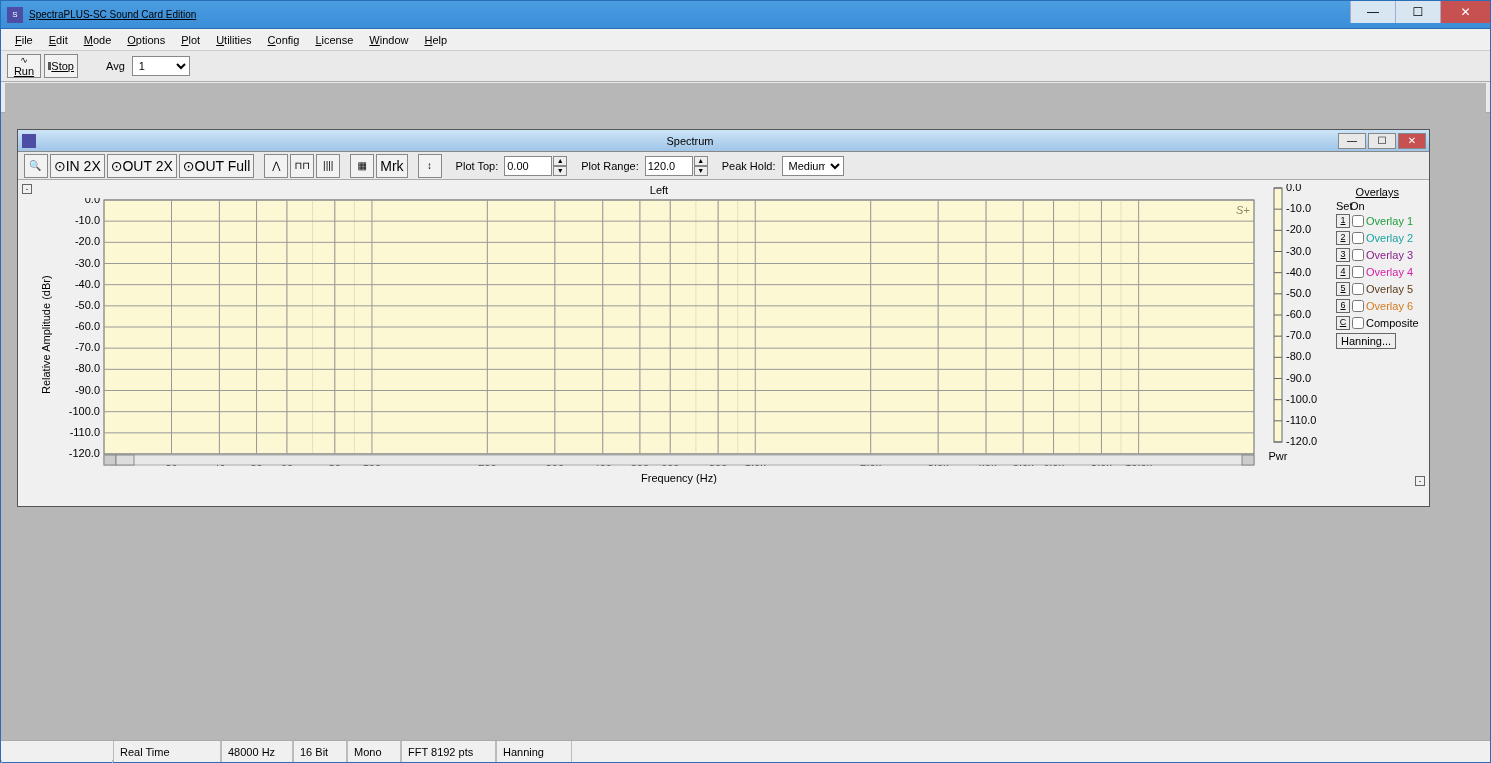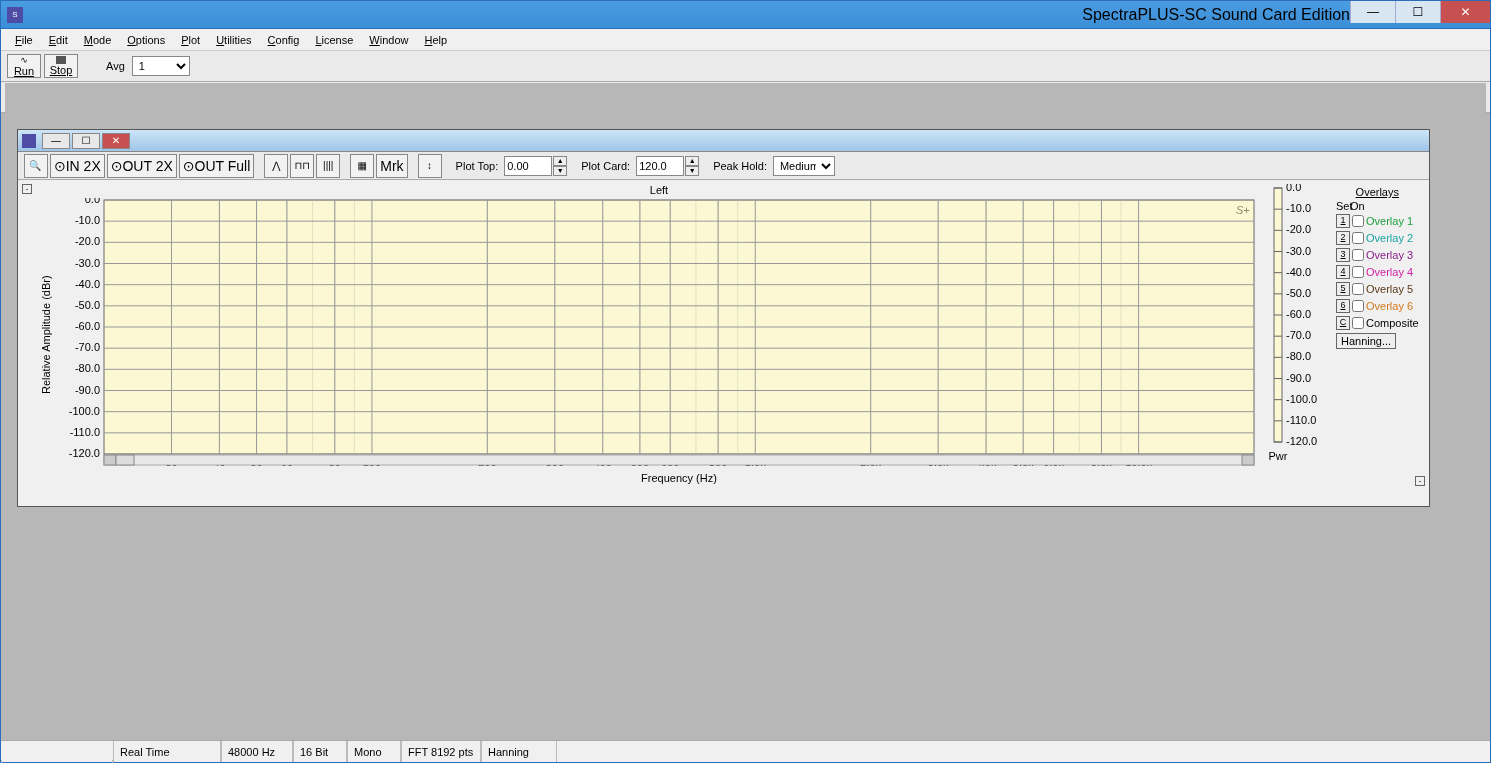--- a/index.html
+++ b/index.html
@@ -1,20 +1,20 @@
 <!DOCTYPE html>
 <html><head>
 <meta charset="utf-8">
 <style>
 * { margin:0; padding:0; box-sizing:border-box; font-family:Tahoma,Arial,sans-serif; font-size:11px; }
 body { background:#b7b7b7; overflow:hidden; }
 .window { width:1491px; height:763px; background:#b7b7b7; position:relative; border:1px solid #2a6db8; }
 .titlebar { height:28px; background:linear-gradient(#4a9de0,#3b8ed8); display:flex; align-items:center; padding-left:6px; color:#000; border-bottom:1px solid #2a6db8; }
 .titlebar .icon { width:16px; height:16px; background:#4d4da6; margin-right:6px; display:flex; align-items:center; justify-content:center; font-size:8px; color:#fff; }
-.titlebar .title { flex:1; text-align:right; font-size:16px; color:#000; }
+.titlebar .title { flex:1; text-align:left; font-size:10px; color:#000;text-decoration:underline; }
 .titlebar .winbtns { display:flex; height:100%; }
 .titlebar .winbtn { width:45px; height:22px; display:flex; align-items:center; justify-content:center; margin-top:0; background:#d8e6f2; border-left:1px solid #aac; font-size:12px; cursor:pointer; }
 .titlebar .winbtn.close { background:#c75050; color:#fff; width:50px; }
 .menubar { height:22px; background:#f0f0f0; display:flex; align-items:center; padding:0 6px; border-bottom:1px solid #ccc; }
 .menubar .mitem { padding:0 8px; cursor:pointer; }
 .menubar .mitem u { text-decoration:underline; }
 .toolbar { background:#eaeaea; border-bottom:1px solid #aaa; padding:3px 6px; display:flex; align-items:center; gap:3px; }
 .tbtn { height:24px; min-width:24px; padding:0 3px; background:#f2f2f2; border:1px solid #888; display:inline-flex; align-items:center; justify-content:center; font-size:10px; cursor:pointer; }
 .tbtn.txt { font-size:14px; line-height:1; }
 .sep { width:6px; }
@@ -73,21 +73,21 @@
     <div class="mitem"><u>L</u><span>icense</span></div>
     <div class="mitem"><u>W</u><span>indow</span></div>
     <div class="mitem"><u>H</u><span>elp</span></div>
   </div>
 
   <div class="toolbar">
     <div class="tbtn" style="width:34px;flex-direction:column">
         <span style="font-size:9px">∿</span>
         <u>Run</u>
       </div>
-    <div class="tbtn" style="width:34px;flex-direction:column">
+    <div class="tbtn" style="width:34px;flex-direction:row">
         <span style="width:10px;height:8px;background:#555"></span>
         <u>Stop</u>
       </div>
     <div class="bigsep"></div>
     <span class="label">Avg</span>
     <select style="width:58px"><option>1</option></select>
     <div class="bigsep"></div>
   </div>
 
   <div class="toolbar" id="tb2">
@@ -133,20 +133,21 @@
       <div class="sep"></div>
       <div class="tbtn txt" style="white-space: pre; text-align: center; line-height: 9px;">Dly</div>
       <div class="tbtn txt" style="white-space: pre; text-align: center; line-height: 9px;">Rvb</div>
       <div class="tbtn txt" style="white-space: pre; text-align: center; line-height: 9px;">Scp</div>
     </div>
 
   <div class="mdi">
     <div class="subwin">
       <div class="subtitle">
         <div class="icon"></div>
+        <div class="t">Spectrum</div>
         <div class="wbtns">
           <div class="wb">—</div>
           <div class="wb">☐</div>
           <div class="wb cl">✕</div>
         </div>
       </div>
       <div class="subtool">
         <div class="tbtn">🔍</div>
         <div class="tbtn txt">⊙IN
 2X</div>
@@ -164,21 +165,21 @@
         <div class="sep"></div>
         <div class="tbtn">↕</div>
         <div class="sep"></div>
         <span class="label">Plot Top:</span>
         <input type="text" style="width: 48px;" value="0.00">
         <div class="spinner">
             <div class="spb">▲</div>
             <div class="spb">▼</div>
           </div>
         <div class="sep"></div>
-        <span class="label">Plot Card:</span>
+        <span class="label">Plot Range:</span>
         <input type="text" style="width: 48px;" value="120.0">
         <div class="spinner">
             <div class="spb">▲</div>
             <div class="spb">▼</div>
           </div>
         <div class="sep"></div>
         <span class="label">Peak Hold:</span>
         <select style="width:62px"><option>Medium</option></select>
       </div>
       <div class="plotarea">
@@ -366,16 +367,16 @@
       </div>
     </div>
   </div>
 
   <div class="statusbar" id="sbar">
       <div class="cell" style="width: 112px; margin-top: 38px;">Stopped</div>
       <div class="cell" style="width: 108px;">Real Time</div>
       <div class="cell" style="width: 72px;">48000 Hz</div>
       <div class="cell" style="width: 54px;">16 Bit</div>
       <div class="cell" style="width: 54px;">Mono</div>
-      <div class="cell" style="width: 80px;">FFT 8192 pts</div>
+      <div class="cell" style="width: 95px;">FFT 8192 pts</div>
       <div class="cell" style="width: 76px;">Hanning</div>
     </div>
 </div>
 
 </body></html>

